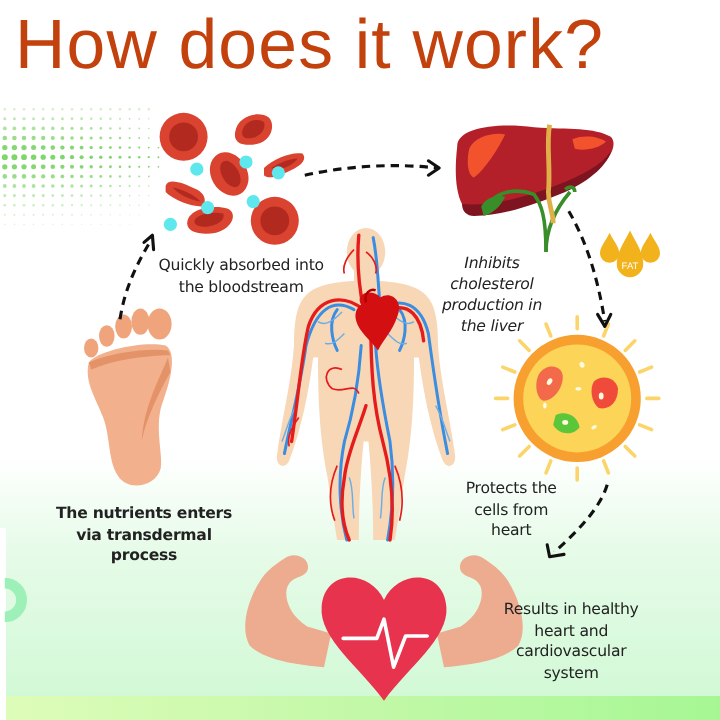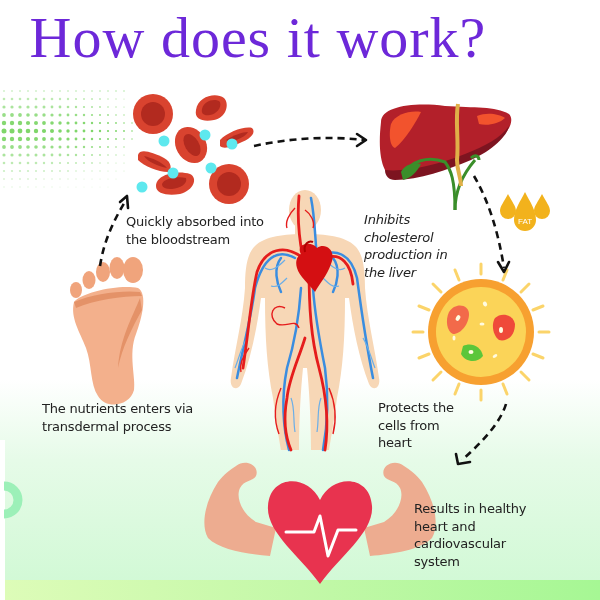--- a/index.html
+++ b/index.html
@@ -14,26 +14,26 @@
     }
     .bottom-band {
       position: absolute; left: 4px; top: 580px; width: 596px; height: 20px;
       background: linear-gradient(to right, #ddfcb8 0%, #c3f8a8 50%, #a6f794 100%);
     }
     .left-edge {
       position: absolute; left: 0; top: 440px; width: 5px; height: 160px; background: #ffffff;
     }
     .title {
       position: absolute; left: 0; top: 4px; width: 516px; text-align: center;
-      font-family: Liberation Serif, serif;
-      font-size: 58px; line-height: 68px; color: #6d28d9; letter-spacing: 1px;
+      font-family: Liberation Sans, sans-serif;
+      font-size: 58px; line-height: 68px; color: #c2410c; letter-spacing: 1px;
     }
     .dots { position: absolute; left: 0; top: 85px; width: 140px; height: 115px; }
     .caption {
-      position: absolute; text-align: left;
+      position: absolute; text-align: center;
       font-family: "DejaVu Sans", sans-serif;
       font-size: 13px; line-height: 17.5px; color: #222;
       letter-spacing: -0.2px;
     }
     svg.abs { position: absolute; overflow: visible; }
   </style>
 </head>
 <body>
 
 <div class="bg-gradient"></div>
@@ -458,14 +458,14 @@
     <polyline points="120,202 127,196 128,208"></polyline>
     <polyline points="357,134 366,140 357,146"></polyline>
     <polyline points="498,262 504,272 509,262"></polyline>
     <polyline points="456,454 458,464 470,462"></polyline>
   </g>
 </svg>
 
 <div class="caption" style="left:126px;top:213px;width:150px;">Quickly absorbed into the bloodstream</div>
 <div class="caption" style="left:364px;top:211px;width:92px;font-style:italic;">Inhibits cholesterol production in the liver</div>
 <div class="caption" style="left:378px;top:399px;width:96px;">Protects the cells from heart</div>
-<div class="caption" style="left:42px;top:400px;width:156px;">The nutrients enters via transdermal process</div>
+<div class="caption" style="left:42px;top:420px;width:156px;font-weight:bold;">The nutrients enters via transdermal process</div>
 <div class="caption" style="left:414px;top:500px;width:124px;">Results in healthy heart and cardiovascular system</div>
 
 </body></html>

